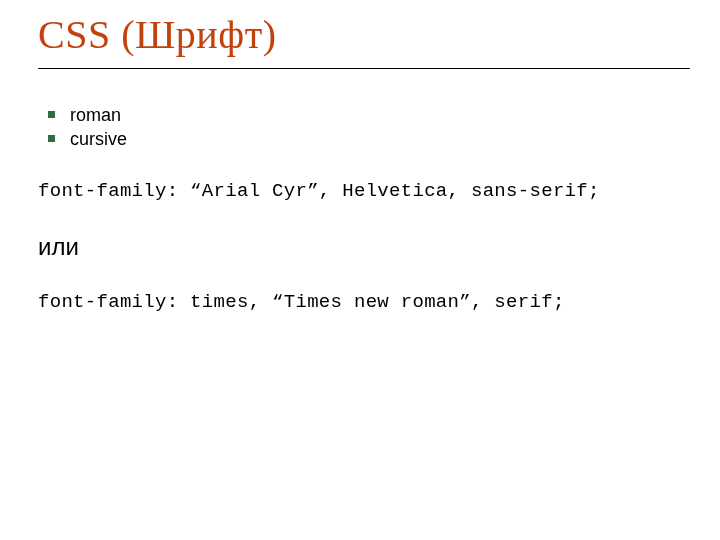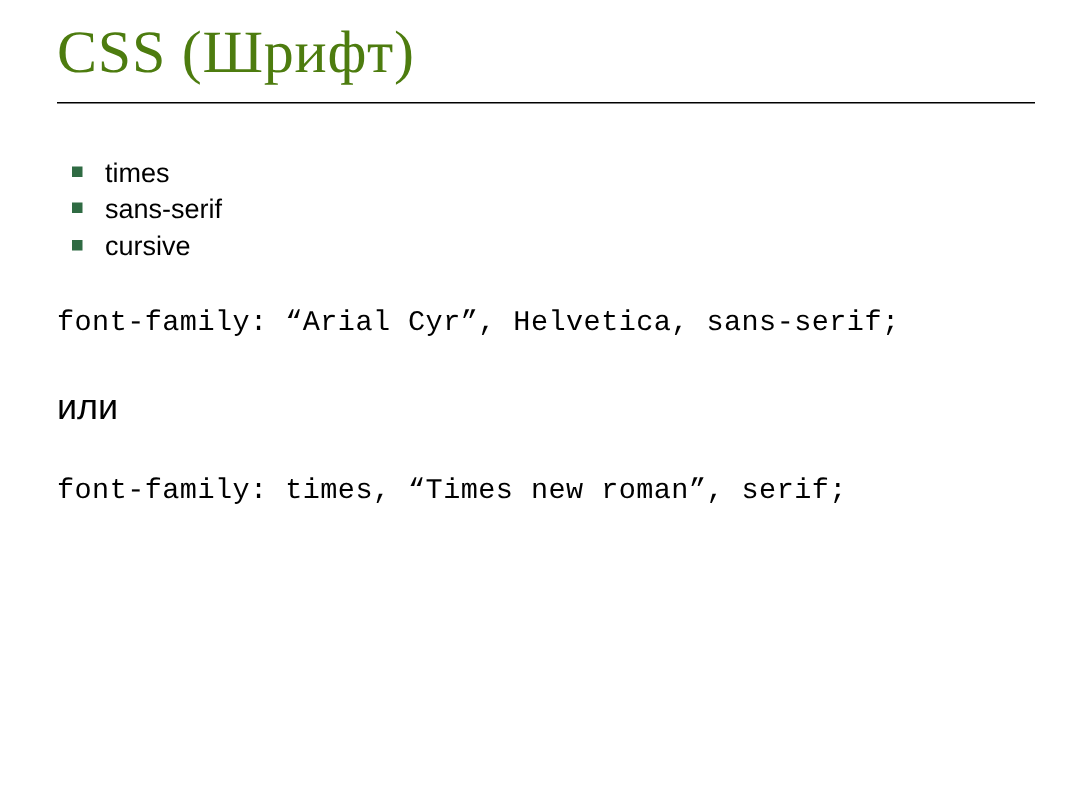--- a/index.html
+++ b/index.html
@@ -19,21 +19,21 @@
     position: relative;
   }
   .title-block {
     border-bottom: 1.5px solid #000;
     padding-bottom: 12px;
     margin-bottom: 34px;
   }
   .title {
     font-family: Garamond, "Times New Roman", Times, serif;
     font-size: 40px;
-    color: #4d7c0f; 
+    color: #c2410c; 
     line-height: 1.05;
     letter-spacing: 0.5px;
   }
   .section-heading {
     font-size: 18px;
     margin-bottom: 4px;
   }
   ul.bullets {
     list-style: none;
     margin: 0 0 28px 0;
@@ -70,22 +70,21 @@
 <body>
 
 <div class="slide">
 
   <div class="title-block">
     <div class="title">CSS (Шрифт)</div>
   </div>
 
 
   <ul class="bullets">
-    <li>times</li>
-    <li>sans-serif</li>
+    <li>roman</li>
     <li>cursive</li>
   </ul>
 
   <div class="mono">font-family: “Arial Cyr”, Helvetica, sans-serif;</div>
 
   <div class="or-word">или</div>
 
   <div class="mono">font-family: times, “Times new roman”, serif;</div>
 
 </div>

